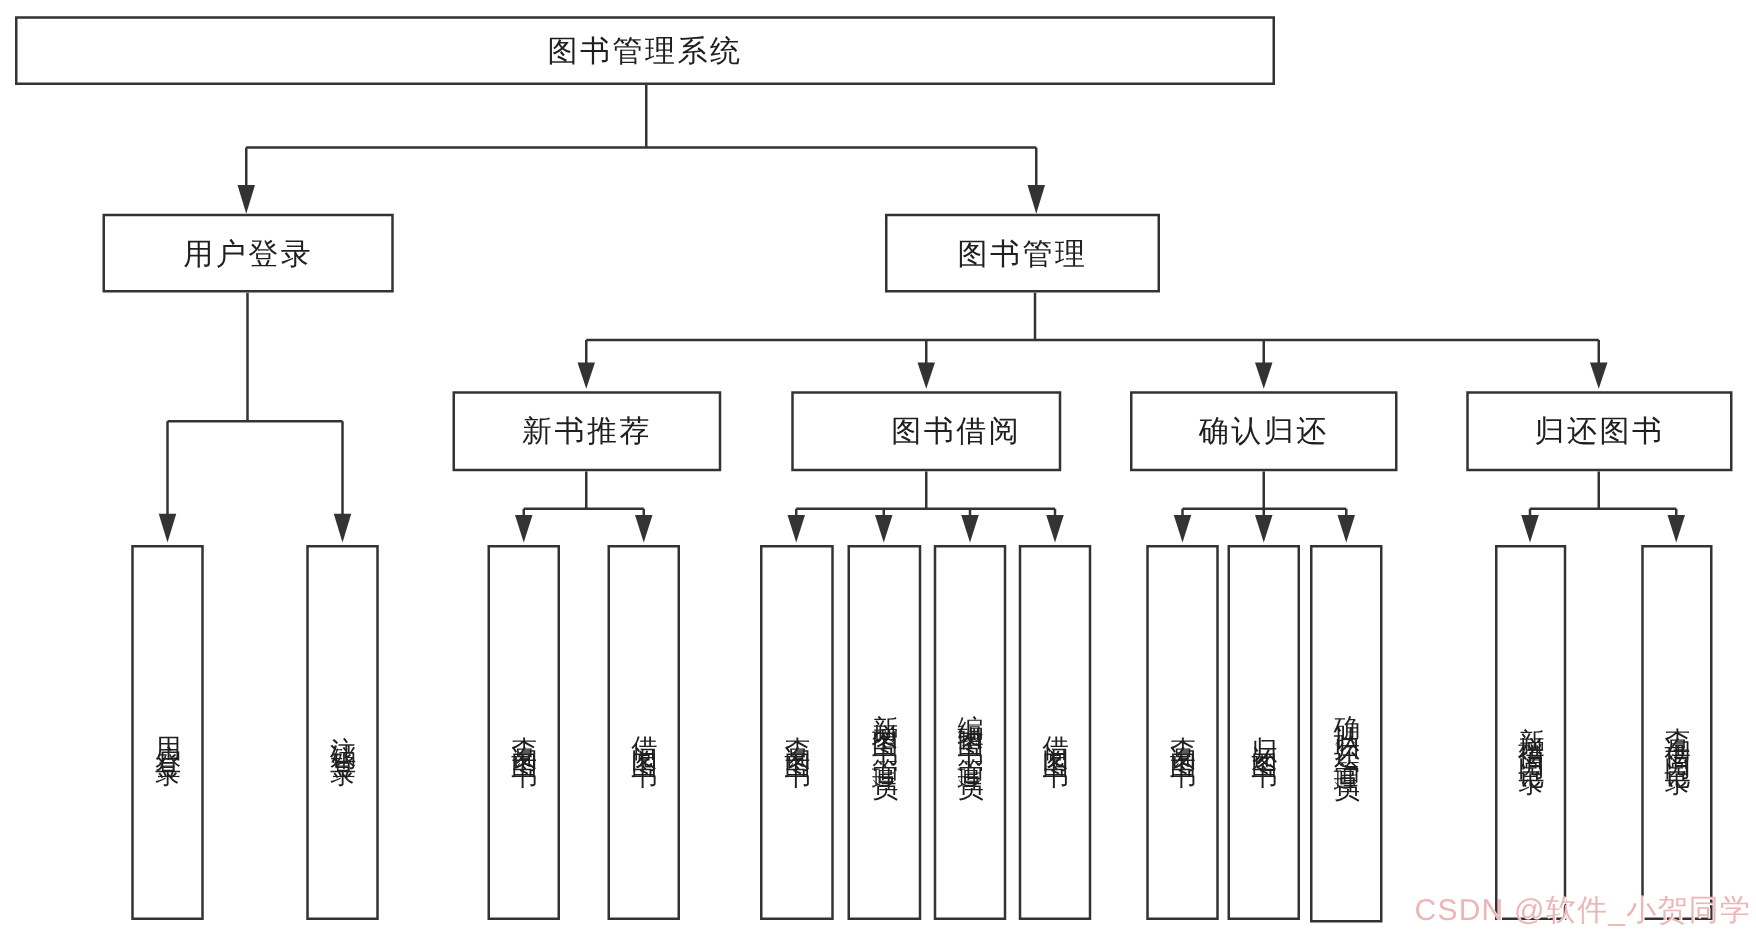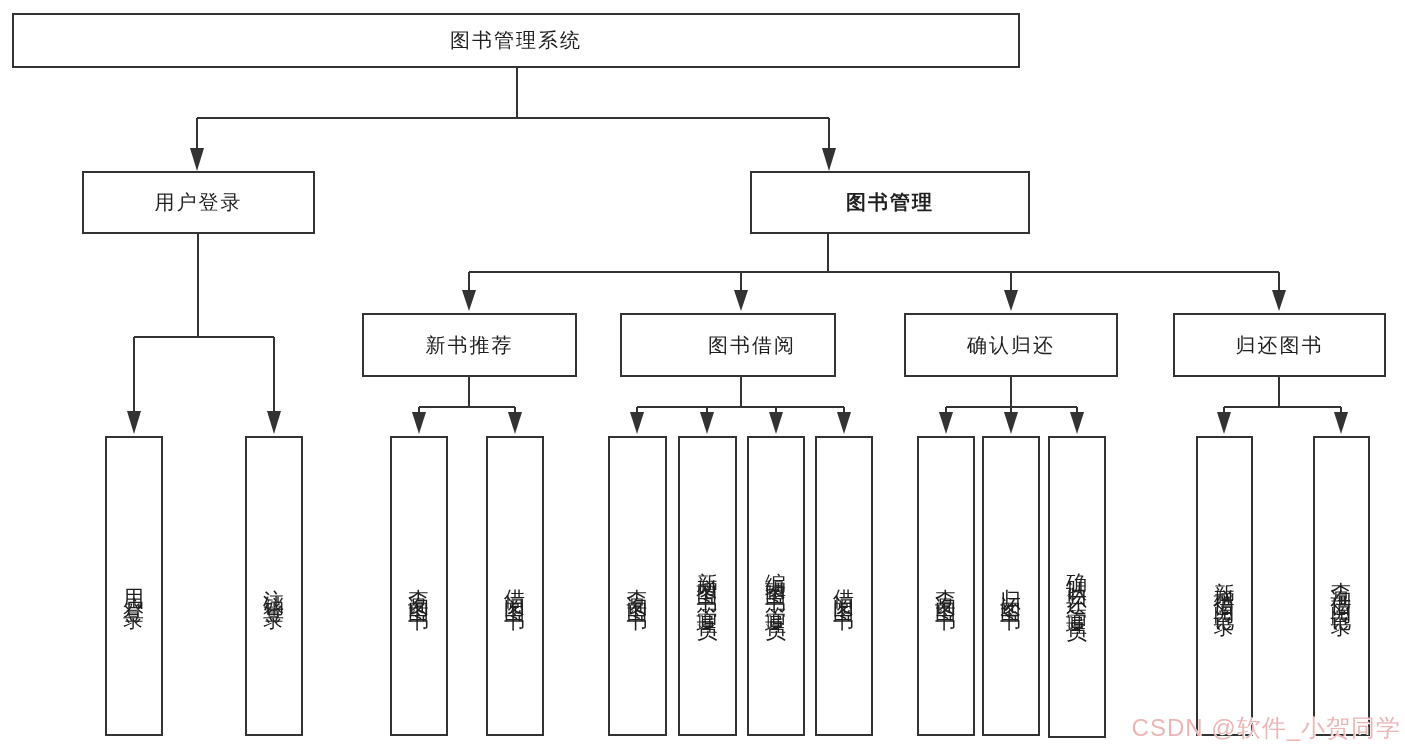--- a/index.html
+++ b/index.html
@@ -26,21 +26,21 @@
     background: #ffffff;
     border: 2px solid #333333;
     box-sizing: border-box;
     display: flex;
     align-items: center;
     justify-content: center;
     color: #1f1f1f;
     z-index: 2;
   }
   .box.h {
-    font-size: 20px;
+    font-size: 24px;
     letter-spacing: 2px;
     white-space: nowrap;
   }
   .root {
     left: 12px; top: 13px; width: 1008px; height: 55px;
     font-size: 20px;
   }
   .lvl2 { top: 171px; height: 63px; }
   .lvl3 { top: 313px; height: 64px; }
   .leaf {
@@ -137,28 +137,28 @@
     </g>
   </svg>
 
   <div class="box h root">
     <span>图书管理系统</span>
   </div>
 
   <div class="box h lvl2" style="left:82px; width:233px;">
     <span>用户登录</span>
   </div>
-  <div class="box h lvl2" style="left:750px; width:280px;font-weight:bold;">
+  <div class="box h lvl2" style="left:708px; width:220px;">
     <span>图书管理</span>
   </div>
 
   <div class="box h lvl3" style="left:362px; width:215px;">
     <span>新书推荐</span>
   </div>
-  <div class="box h lvl3" style="left:620px; width:216px;padding-left:48px;">
+  <div class="box h lvl3" style="left:633px; width:216px;padding-left:48px;">
     <span>图书借阅</span>
   </div>
   <div class="box h lvl3" style="left:904px; width:214px;">
     <span>确认归还</span>
   </div>
   <div class="box h lvl3" style="left:1173px; width:213px;">
     <span>归还图书</span>
   </div>
 
   <div class="box leaf" style="left:105px; width:58px;">

